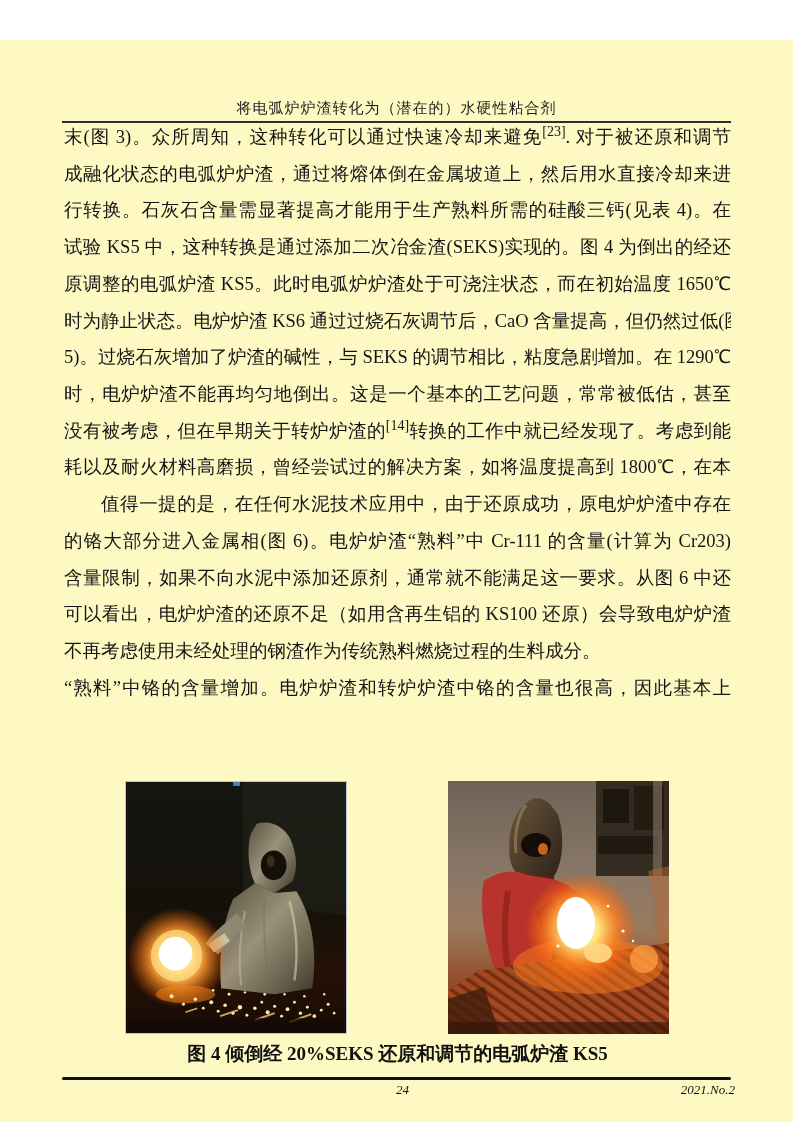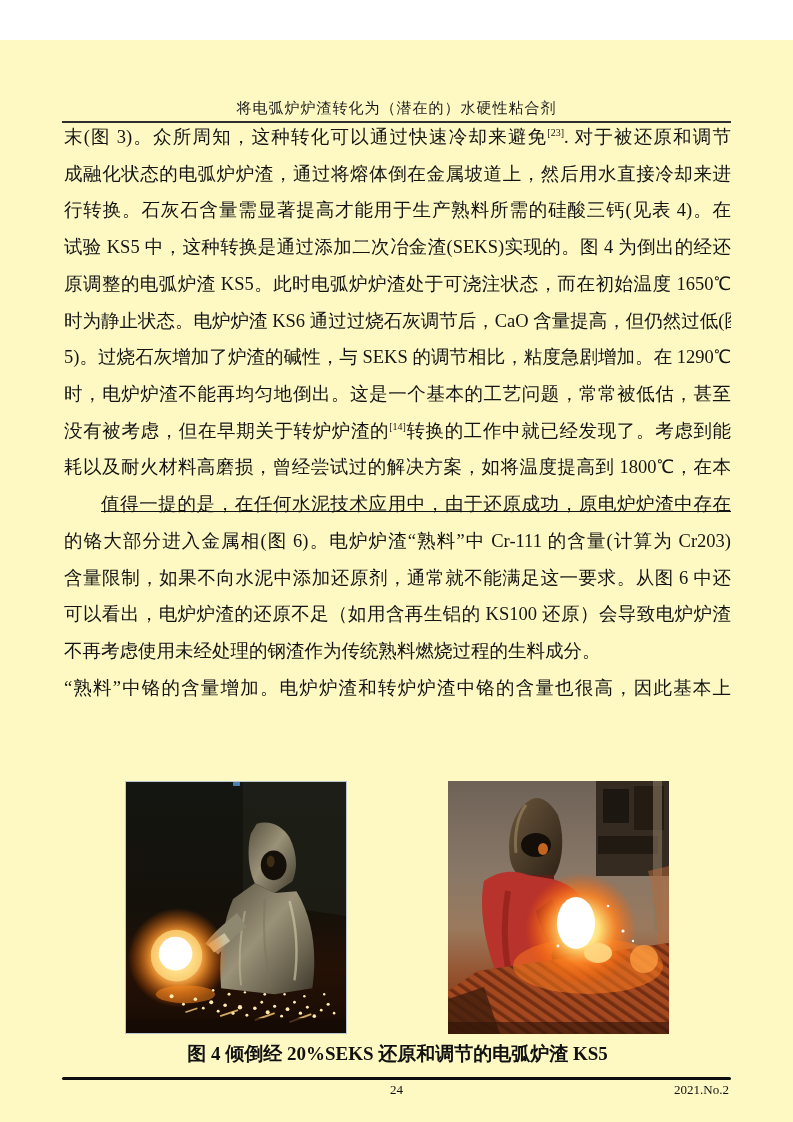--- a/index.html
+++ b/index.html
@@ -24,41 +24,41 @@
   .body-text {
     position: absolute; top: 79px; left: 64px; width: 667px;
   }
   .ln {
     height: 36.72px; line-height: 36.72px;
     font-size: 18.5px;
     text-align: justify; text-align-last: justify;
     overflow: hidden; white-space: nowrap;
   }
   .ln.para-end { text-align-last: left; }
-  .ln.indent { text-indent: 37px; text-decoration: underline; }
-  sup.cite { font-size: 10px; line-height: 0; vertical-align: 7px; letter-spacing: 0; }
+  .ln.indent { text-indent: 37px; }
+  sup.cite { font-size: 14px; line-height: 0; vertical-align: 7px; letter-spacing: 0; }
   .figure {
     position: absolute; top: 741px; height: 253px;
   }
   .figure.left  { left: 125px; width: 222px; border: 1px solid #b7c6cf; box-sizing: border-box; }
   .figure.right { left: 448px; width: 221px; }
   .figure svg { display:block; width:100%; height:100%; }
   .captions {
     position: absolute; top: 1001px; left: 64px; width: 667px;
     display: flex; justify-content: center; gap: 15px;
     font-size: 19px; font-weight: bold; color: #111;
     white-space: nowrap;
   }
   .footer-rule {
     position: absolute; top: 1037px; left: 62px; width: 669px; height: 3px;
     background: #0e0e0e; border-radius: 2px;
   }
   .footer-row {
-    position: absolute; top: 1042px; left: 62px; width: 669px; height: 20px;
-    font-size: 13px; color: #111;
+    position: absolute; top: 1042px; left: 68px; width: 669px; height: 20px;
+    font-size: 13px; color: #111; font-style: italic;
   }
   .footer-page { position: absolute; left: 0; width: 100%; text-align: center; }
   .footer-issue { position: absolute; right: 2px; top: 0; }
 </style>
 </head>
 <body>
 
 <div class="page">
 
   <div class="header-title">将电弧炉炉渣转化为（潜在的）水硬性粘合剂</div>

